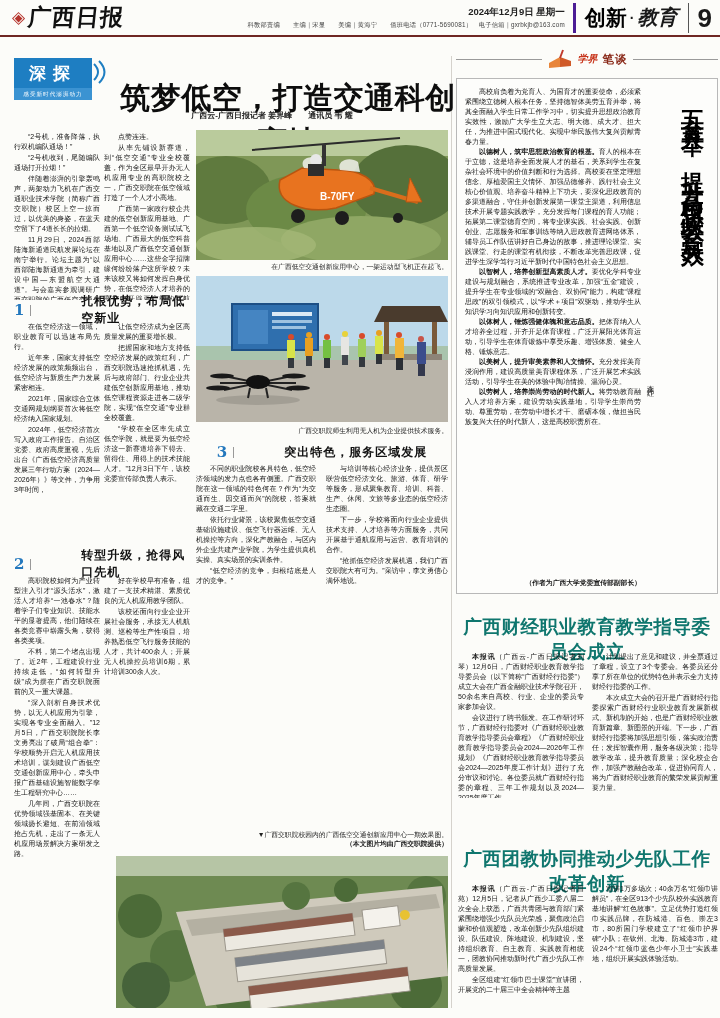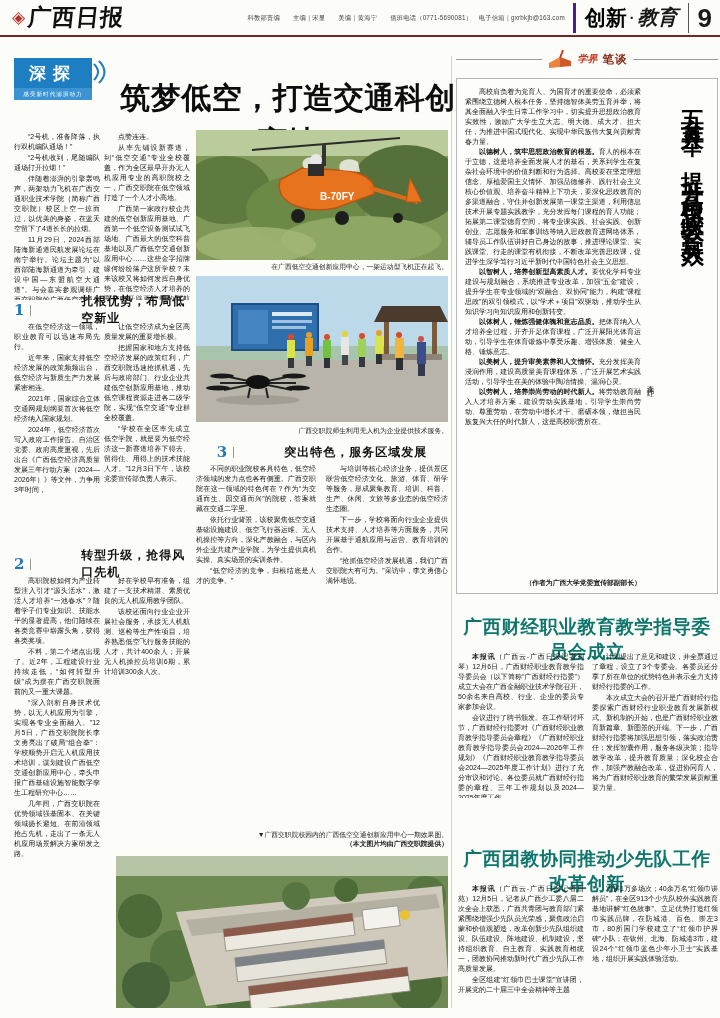--- a/index.html
+++ b/index.html
@@ -74,20 +74,21 @@
 <body>
 
 <div class="page">
 
   <header class="masthead">
     <div class="logo">
       <span class="logo-diamond">◈</span>
       <span class="logo-text">广西日报</span>
     </div>
     <div class="mast-info">
+      <div class="date-line">2024年12月9日  星期一</div>
       <div class="staff-line">科教部责编　　主编｜宋显　　美编｜黄海宁　　值班电话（0771-5690081）　电子信箱｜gxrbkjb@163.com</div>
     </div>
     <div class="section-box">
       <span class="sec-name">创新</span>
       <span class="sec-dot">·</span>
       <span class="sec-sub">教育</span>
       <span class="pageno">9</span>
     </div>
   </header>
 
@@ -96,20 +97,21 @@
   <div class="abs badge">
     <div class="badge-main">深探</div>
     <div class="badge-sub">感受新时代澎湃动力</div>
     <svg class="badge-waves" width="16" height="24" viewBox="0 0 16 24">
       <path d="M2 4 Q10 12 2 20" fill="none" stroke="#1e7ec2" stroke-width="2"></path>
       <path d="M7 1 Q18 12 7 23" fill="none" stroke="#1e7ec2" stroke-width="2"></path>
     </svg>
   </div>
 
   <h1 class="abs headline">筑梦低空，打造交通科创高地</h1>
+  <div class="abs byline">广西云-广西日报记者  姜界峰　　通讯员  韦 耀</div>
 
   <div class="abs bodycol" style="left:14px;top:132px;width:86px;height:168px;">
       <p>“2号机，准备降落，执行双机编队通场！”</p>
       <p>“2号机收到，尾随编队通场打开拉烟！”</p>
       <p>伴随着澎湃的引擎轰鸣声，两架动力飞机在广西交通职业技术学院（简称广西交职院）校区上空一掠而过，以优美的身姿，在蓝天空留下了4道长长的拉烟。</p>
       <p>11月29日，2024西部陆海新通道民航发展论坛在南宁举行。论坛主题为“以西部陆海新通道为牵引，建设中国—东盟航空大通道”。与会嘉宾参观调研广西交职院的广西低空交通创新应用中心，</p>
     </div>
   <div class="abs bodycol" style="left:104px;top:132px;width:86px;height:168px;">
       <p>点赞连连。</p>
       <p>从率先铺设新赛道，到“低空交通”专业全校覆盖，作为全区最早开办无人机应用专业的高职院校之一，广西交职院在低空领域打造了一个人才小高地。</p>

